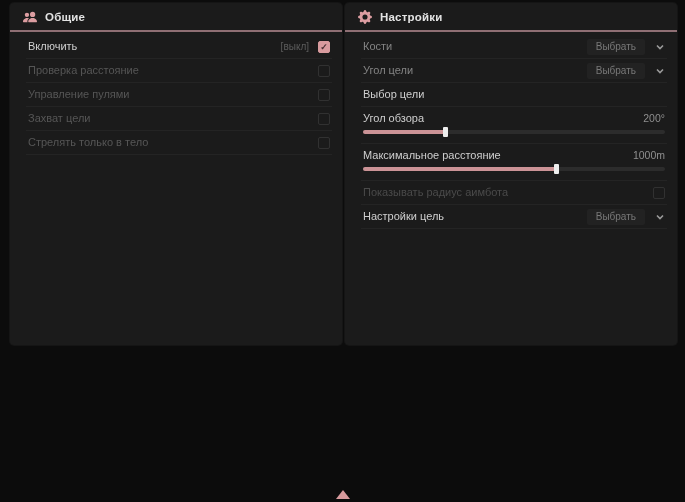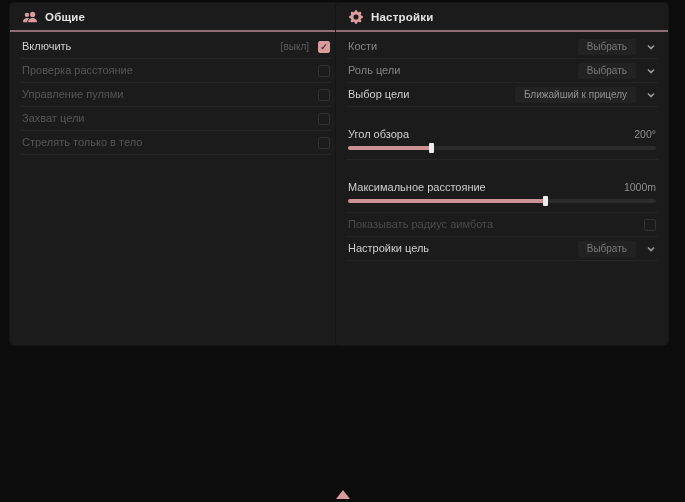--- a/index.html
+++ b/index.html
@@ -9,29 +9,29 @@
     font-family:"Liberation Sans", sans-serif;
     position:relative;
     overflow:hidden;
   }
   .panel {
     position:absolute; top:3px; height:342px; width:332px;
     background:#1b1b1b; border-radius:4px;
     box-shadow:0 0 0 1px #151515;
   }
   .panel-left { left:10px; }
-  .panel-right { left:336px; }
+  .panel-right { left:345px; }
   .panel-header {
     height:27px; display:flex; align-items:center; gap:8px; padding:0 13px;
   }
   .panel-header .icon { width:14px; height:14px; display:inline-flex; }
   .panel-header .icon svg { width:14px; height:14px; fill:#dc9da1; }
   .panel-title { color:#e3e3e3; font-size:11.5px; font-weight:bold; letter-spacing:.2px; }
   .header-underline { height:2px; background:#8f6f74; }
-  .rows { padding:3px 10px 0 10px; }
+  .rows { padding:3px 10px 0 16px; }
   .row {
     min-height:24px; display:flex; align-items:center;
     border-bottom:1px solid #242424; padding:0 2px;
   }
   .label { font-size:11px; line-height:1; }
   .bright { color:#cfcfcf; }
   .mid { color:#848484; }
   .dim { color:#565656; }
   .dimmer { color:#4a4a4a; }
   .hotkey { margin-left:auto; margin-right:9px; color:#5c5c5c; font-size:10px; }
@@ -48,21 +48,21 @@
   .checkbox.faint { border-color:#313131; }
   .dropdown { margin-left:auto; display:flex; align-items:center; gap:10px; cursor:default; }
   .dropdown-value {
     background:#222222; border-radius:2px; padding:3px 9px;
     font-size:10px; color:#787878; line-height:1;
   }
   .dropdown-value.sel { color:#929292; }
   .chevron { display:inline-flex; }
   .chevron svg { width:10px; height:10px; stroke:#9a9a9a; stroke-width:1.6; fill:none; }
   .slider-row { flex-direction:column; align-items:stretch; padding:5px 2px 9px 2px; }
-  .slider-top { display:flex; align-items:center; justify-content:space-between;margin-top:16px; }
+  .slider-top { display:flex; align-items:center; justify-content:space-between; }
   .slider-value { color:#8f8f8f; font-size:10.5px; }
   .slider-track {
     margin-top:6px; height:4px; background:#2c2c2c; border-radius:2px; position:relative;
   }
   .slider-fill { height:100%; background:#cb9396; border-radius:2px; position:relative; }
   .slider-thumb {
     position:absolute; right:-3px; top:-3px; width:5px; height:10px;
     background:#ededed; border-radius:1px;
   }
   .scroll-triangle {
@@ -128,41 +128,33 @@
         <span class="dropdown-value">Выбрать</span>
         <span class="chevron">
             <svg viewBox="0 0 10 10">
               <polyline points="2,3.5 5,6.5 8,3.5"></polyline>
             </svg>
           </span>
       </span>
     </div>
 
     <div class="row">
-      <span class="label mid">Роль цели</span>
+      <span class="label mid">Угол цели</span>
       <span class="dropdown">
         <span class="dropdown-value">Выбрать</span>
         <span class="chevron">
             <svg viewBox="0 0 10 10">
               <polyline points="2,3.5 5,6.5 8,3.5"></polyline>
             </svg>
           </span>
       </span>
     </div>
 
     <div class="row">
       <span class="label bright">Выбор цели</span>
-      <span class="dropdown">
-        <span class="dropdown-value sel">Ближайший к прицелу</span>
-        <span class="chevron">
-            <svg viewBox="0 0 10 10">
-              <polyline points="2,3.5 5,6.5 8,3.5"></polyline>
-            </svg>
-          </span>
-      </span>
     </div>
 
     <div class="row slider-row">
       <div class="slider-top">
         <span class="label bright">Угол обзора</span>
         <span class="slider-value">200°</span>
       </div>
       <div class="slider-track">
         <div class="slider-fill" style="width: 27%;">
           <div class="slider-thumb"></div>

